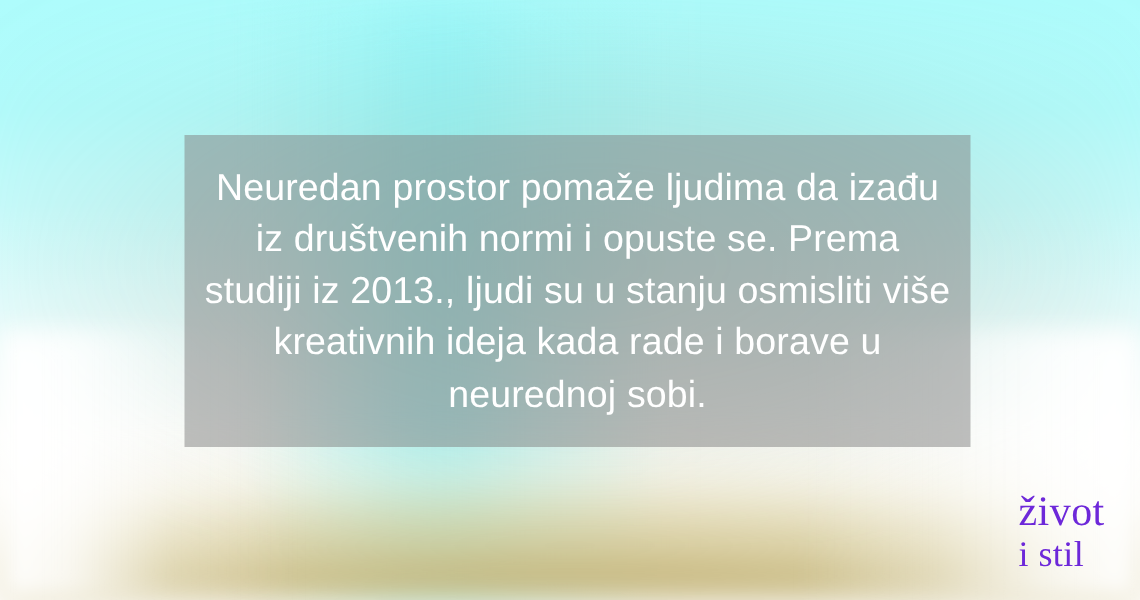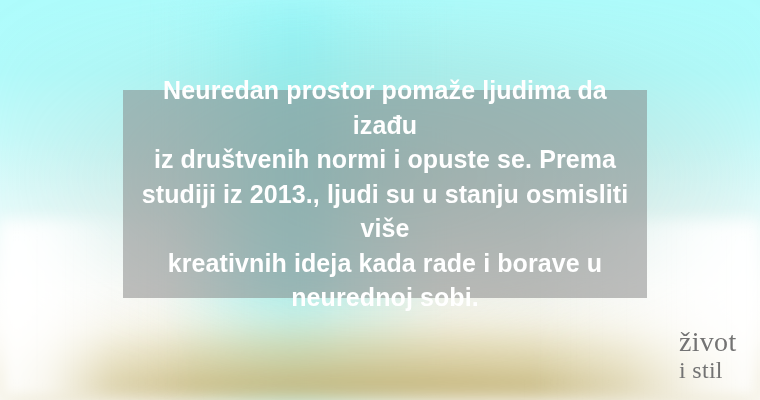--- a/index.html
+++ b/index.html
@@ -115,33 +115,33 @@
 
   #quote-text {
     width: 100%;
     margin: 0;
     padding: 0 6px;
     box-sizing: border-box;
     text-align: center;
     color: #ffffff;
     font-family: "Liberation Sans", sans-serif;
     font-size: 25px;
-    font-weight: 700;
+    font-weight: 400;
     line-height: 34.5px;
     letter-spacing: 0.1px;
     white-space: pre-line;
   }
 
   
   #logo {
     position: absolute;
     left: 679px;
     top: 328px;
     width: 74px;
-    color: #737373;
+    color: #6d28d9;
     font-family: "Liberation Serif", "DejaVu Serif", serif;
     line-height: 1.0;
     text-align: left;
   }
   #logo .logo-line-1 {
     display: block;
     font-size: 28px;
     letter-spacing: 0.3px;
   }
   #logo .logo-line-2 {

